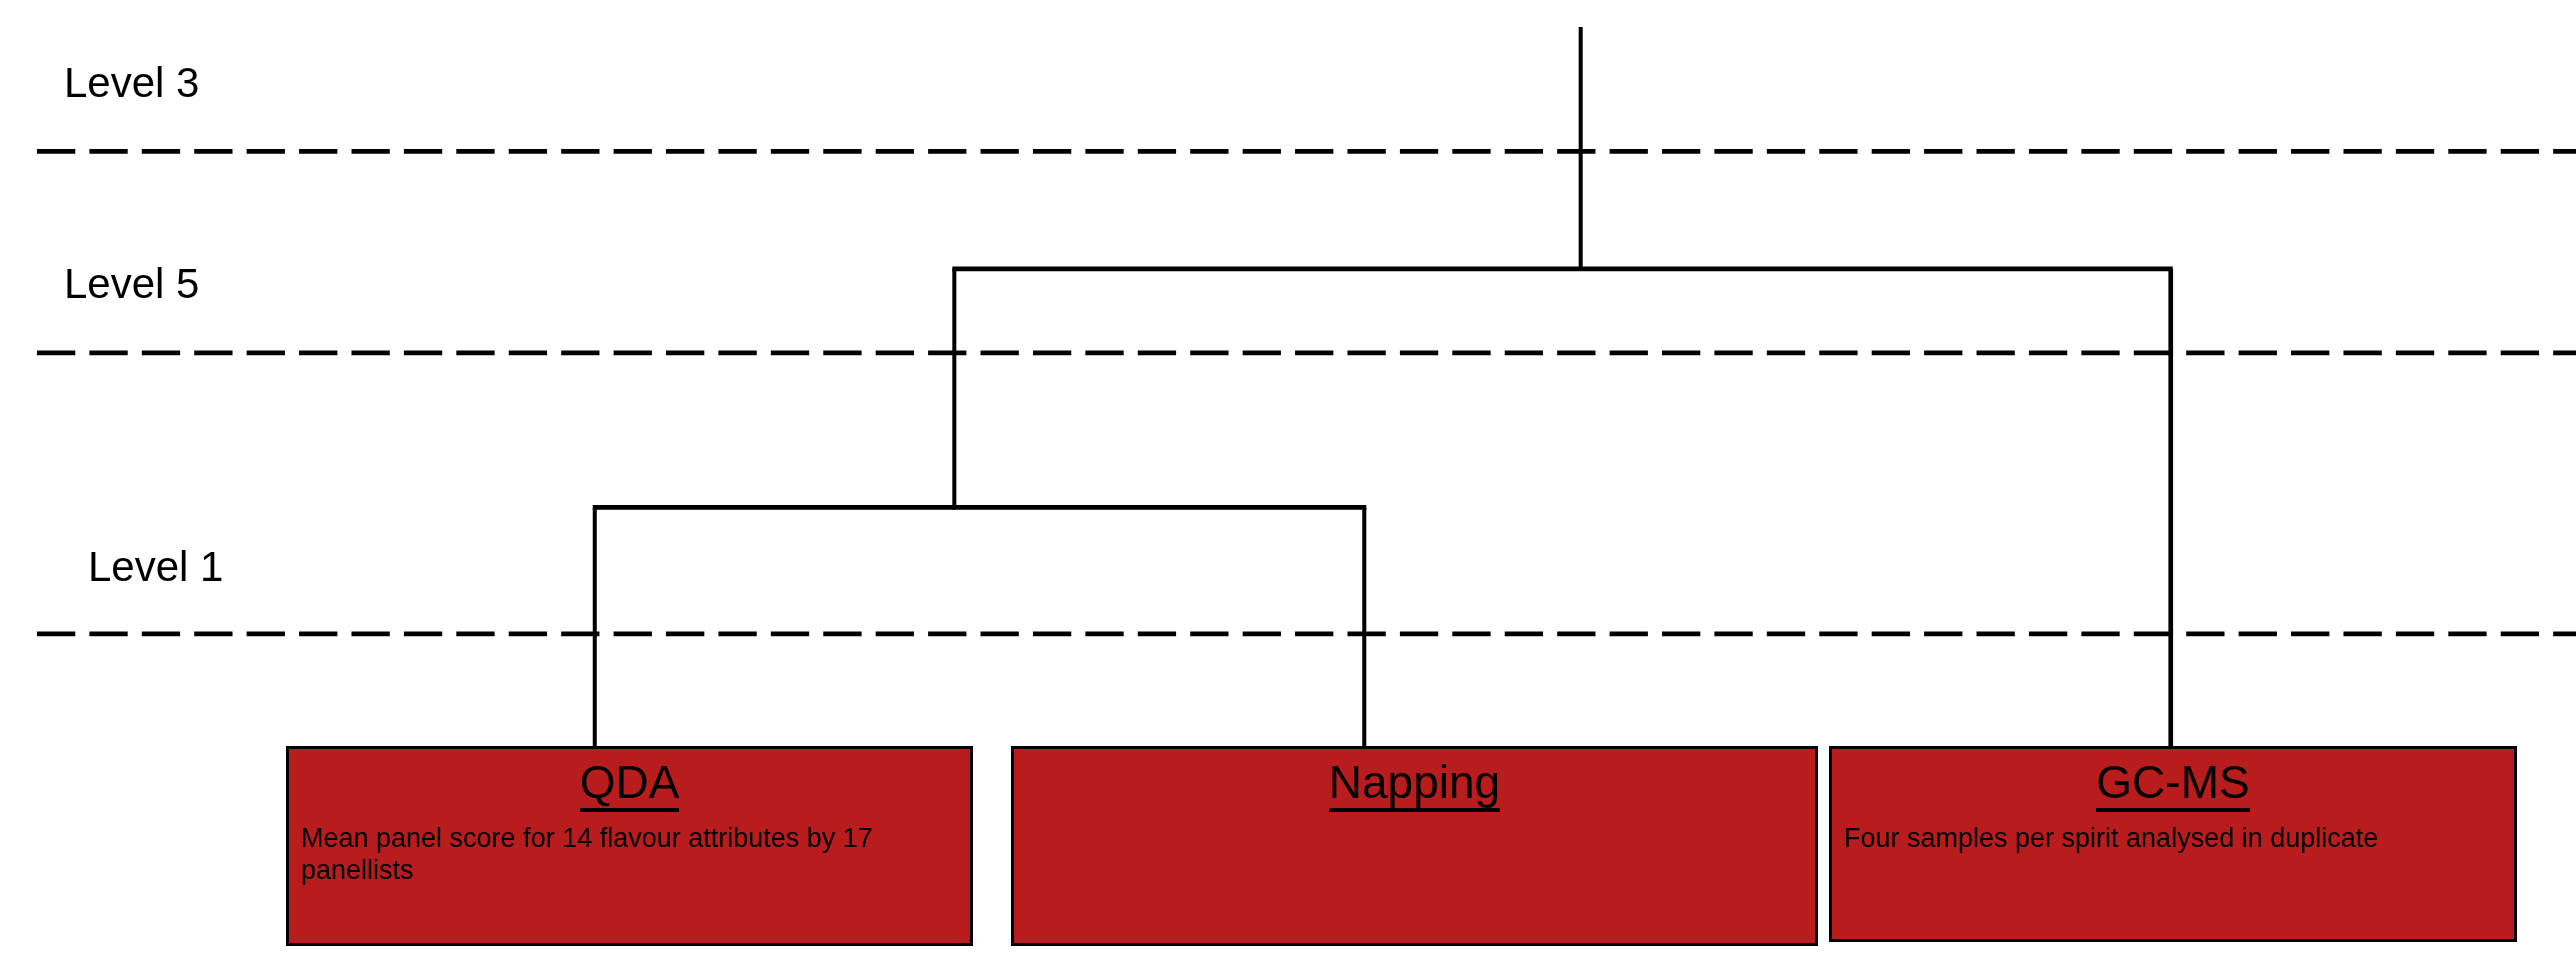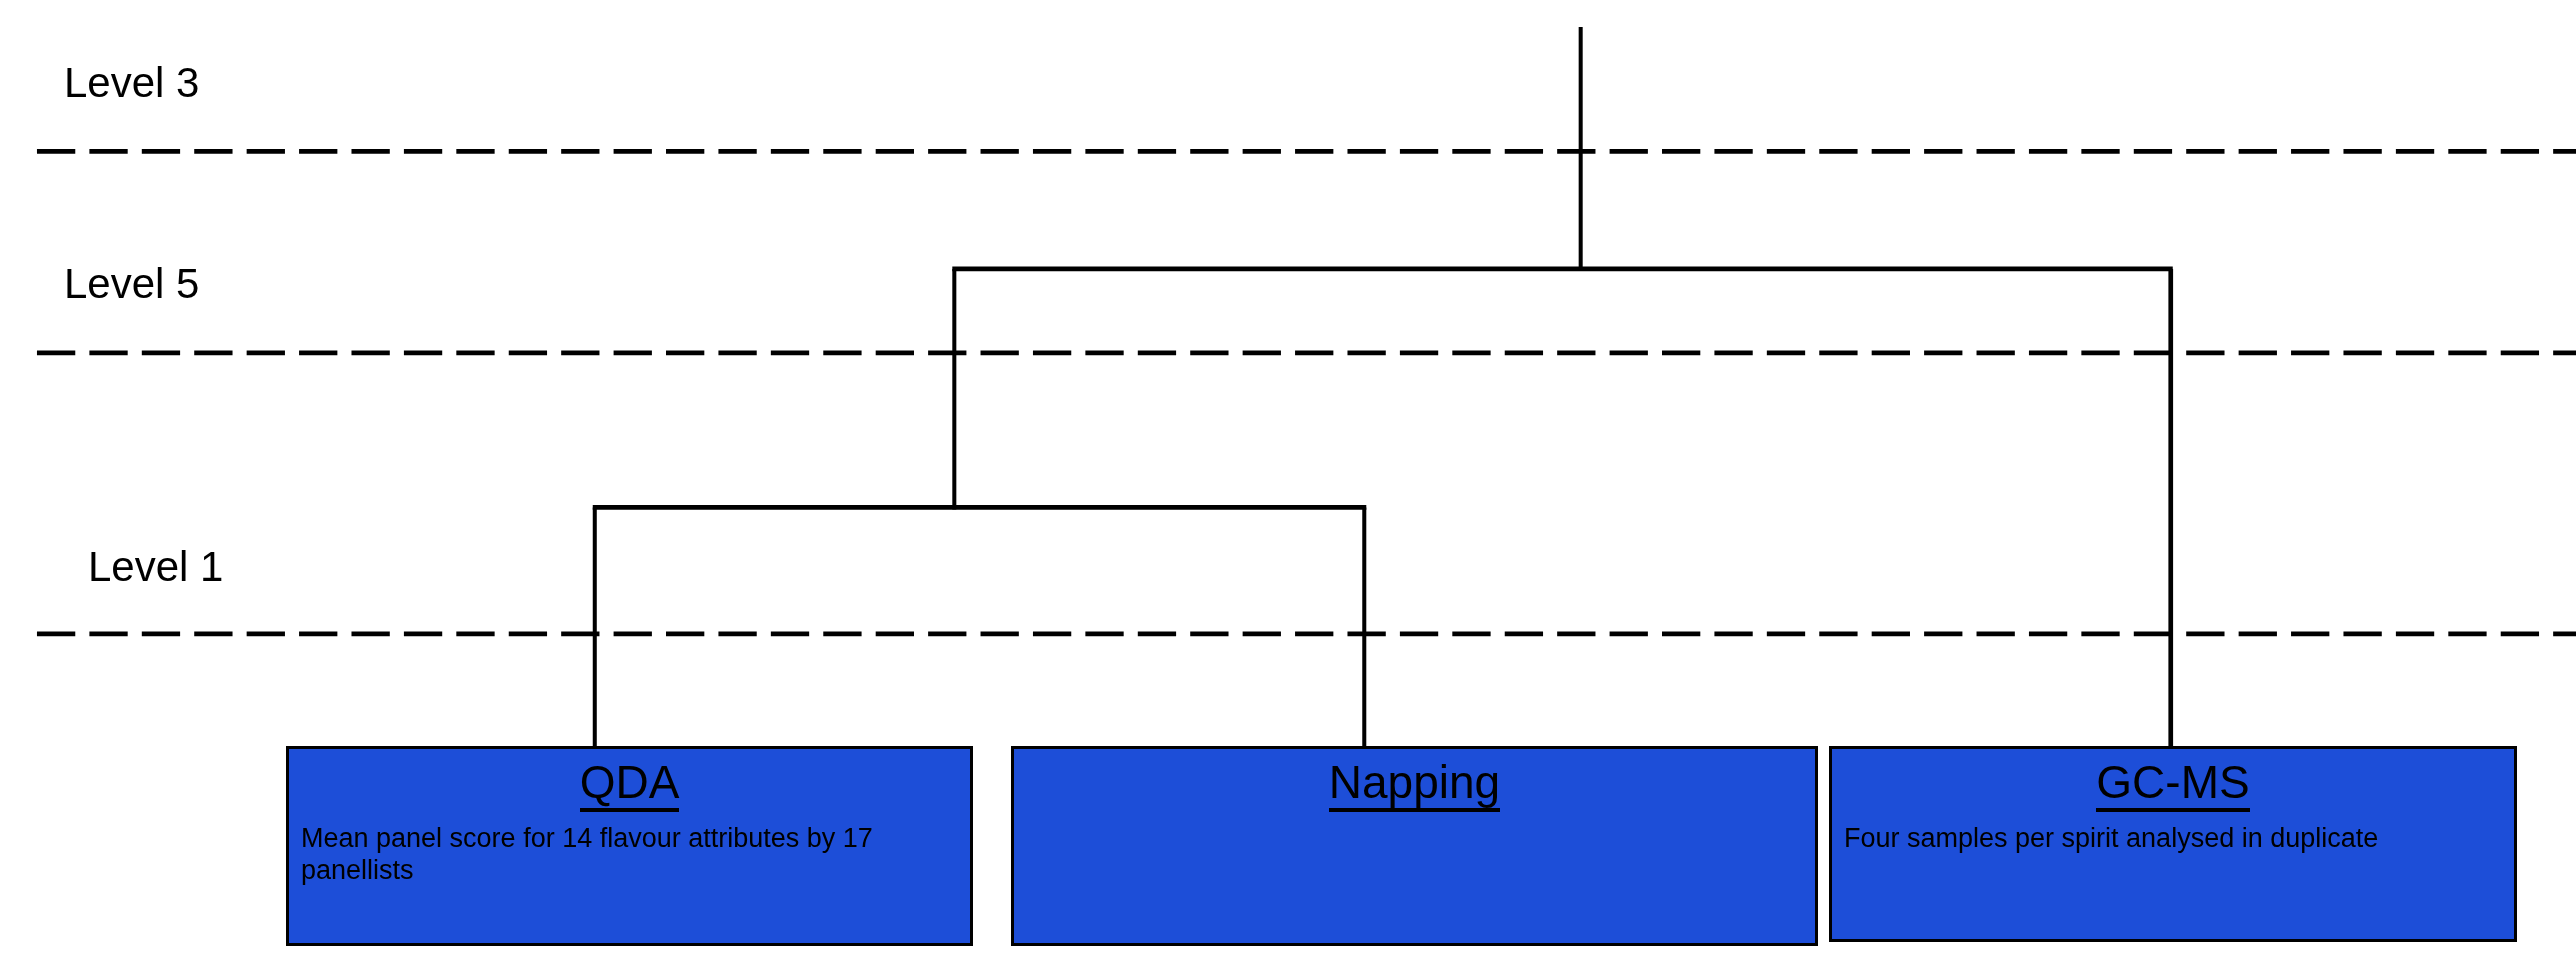--- a/index.html
+++ b/index.html
@@ -30,21 +30,21 @@
     font-family: "Liberation Sans", sans-serif;
     font-size: 42px;
     line-height: 1;
     color: #000000;
     white-space: nowrap;
     letter-spacing: 0px;
   }
   .node-box {
     position: absolute;
     box-sizing: border-box;
-    background: #1d4ed8;
+    background: #b91c1c;
     border: 3.4px solid #000000;
     padding: 0;
   }
   .node-inner {
     position: relative;
     width: 100%;
     height: 100%;
     box-sizing: border-box;
     padding: 9.4px 12px 0 12px;
   }

